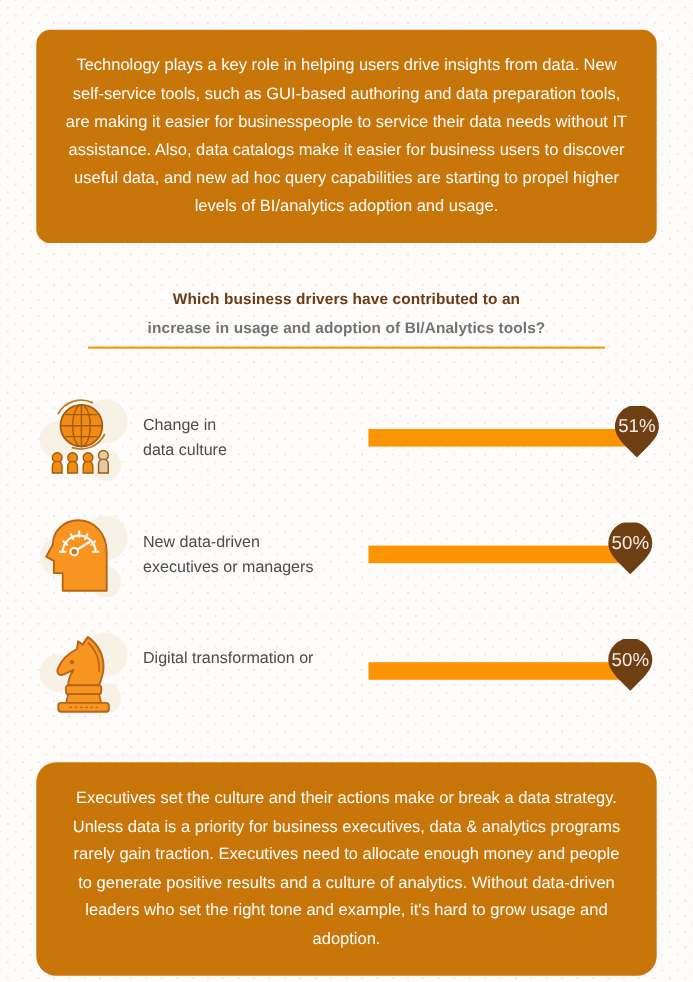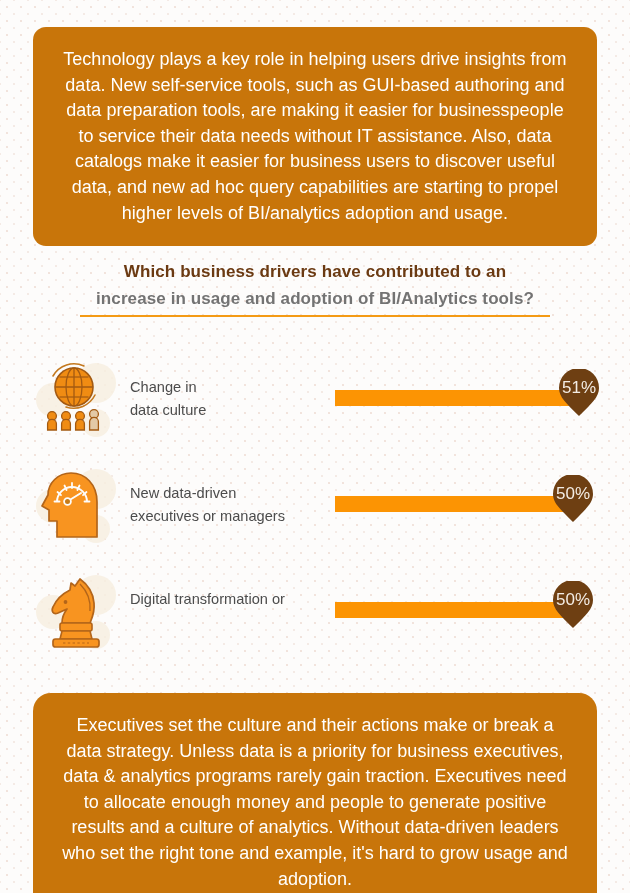--- a/index.html
+++ b/index.html
@@ -35,39 +35,39 @@
   
   .callout {
     position: absolute;
     left: 33px;
     width: 564px;
     box-sizing: border-box;
     background: #c8750a;
     border-radius: 13px;
     color: #ffffff;
     text-align: center;
-    font-size: 18px;
+    font-size: 15px;
     line-height: 25.6px;
     padding: 20px 26px;
   }
   #callout-top { top: 27px; }
   #callout-bottom { top: 693px; }
 
   
   #heading-block {
     position: absolute;
     top: 258px;
     left: 0;
     width: 630px;
     text-align: center;
   }
   .heading-line {
     color: #6b3a12;
     font-weight: bold;
-    font-size: 17px;
+    font-size: 14px;
     line-height: 27px;
     letter-spacing: 0.1px;
   }
   #heading-rule {
     width: 470px;
     height: 2px;
     background: #f49a14;
     margin: 3px auto 0 auto;
   }
 

